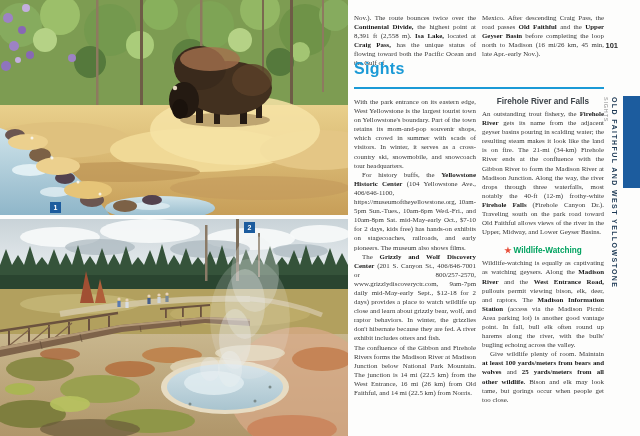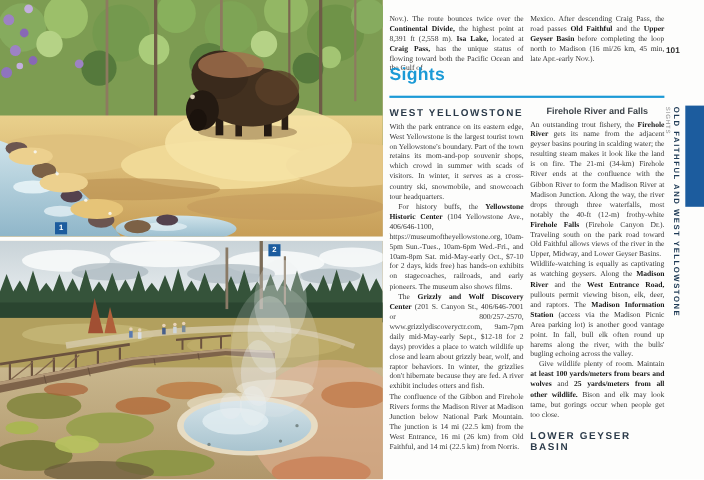--- a/index.html
+++ b/index.html
@@ -276,33 +276,32 @@
         <p class="body"><span>Mexico. After descending Craig Pass, the road passes </span><span class="b">Old Faithful</span><span> and the </span><span class="b">Upper Geyser Basin</span><span> before completing the loop north to Madison (16 mi/26 km, 45 min, late Apr.-early Nov.).</span></p>
       </div>
     </div>
 
     <h1 class="sights-title">Sights</h1>
     <div class="sights-rule"></div>
 
     <div class="cols">
 
       <div class="col">
-        <h2 class="caps">WEST YELLOWSTONE</h2>
         <p class="body"><span>With the park entrance on its eastern edge, West Yellowstone is the largest tourist town on Yellowstone's boundary. Part of the town retains its mom-and-pop souvenir shops, which crowd in summer with scads of visitors. In winter, it serves as a cross-country ski, snowmobile, and snowcoach tour headquarters.</span></p>
         <p class="body indent"><span>For history buffs, the </span><span class="b">Yellowstone Historic Center</span><span> (104 Yellowstone Ave., 406/646-1100, https://museumoftheyellowstone.org, 10am-5pm Sun.-Tues., 10am-6pm Wed.-Fri., and 10am-8pm Sat. mid-May-early Oct., $7-10 for 2 days, kids free) has hands-on exhibits on stagecoaches, railroads, and early pioneers. The museum also shows films.</span></p>
         <p class="body indent"><span>The </span><span class="b">Grizzly and Wolf Discovery Center</span><span> (201 S. Canyon St., 406/646-7001 or 800/257-2570, www.grizzlydiscoveryctr.com, 9am-7pm daily mid-May-early Sept., $12-18 for 2 days) provides a place to watch wildlife up close and learn about grizzly bear, wolf, and raptor behaviors. In winter, the grizzlies don't hibernate because they are fed. A river exhibit includes otters and fish.</span></p>
         <p class="body"><span>The confluence of the Gibbon and Firehole Rivers forms the Madison River at Madison Junction below National Park Mountain. The junction is 14 mi (22.5 km) from the West Entrance, 16 mi (26 km) from Old Faithful, and 14 mi (22.5 km) from Norris.</span></p>
 
       </div>
 
       <div class="col">
         <h3 class="sub first">Firehole River and Falls</h3>
         <p class="body"><span>An outstanding trout fishery, the </span><span class="b">Firehole River</span><span> gets its name from the adjacent geyser basins pouring in scalding water; the resulting steam makes it look like the land is on fire. The 21-mi (34-km) Firehole River ends at the confluence with the Gibbon River to form the Madison River at Madison Junction. Along the way, the river drops through three waterfalls, most notably the 40-ft (12-m) frothy-white </span><span class="b">Firehole Falls</span><span> (Firehole Canyon Dr.). Traveling south on the park road toward Old Faithful allows views of the river in the Upper, Midway, and Lower Geyser Basins.</span></p>
+        <h3 class="sub green"><span class="star">★</span><span>Wildlife-Watching</span></h3>
         <p class="body"><span>Wildlife-watching is equally as captivating as watching geysers. Along the </span><span class="b">Madison River</span><span> and the </span><span class="b">West Entrance Road,</span><span> pullouts permit viewing bison, elk, deer, and raptors. The </span><span class="b">Madison Information Station</span><span> (access via the Madison Picnic Area parking lot) is another good vantage point. In fall, bull elk often round up harems along the river, with the bulls' bugling echoing across the valley.</span></p>
         <p class="body indent"><span>Give wildlife plenty of room. Maintain </span><span class="b">at least 100 yards/meters from bears and wolves</span><span> and </span><span class="b">25 yards/meters from all other wildlife.</span><span> Bison and elk may look tame, but gorings occur when people get too close.</span></p>
-        <h2 class="caps mt">LOWER GEYSER BASIN</h2>
 
       </div>
 
     </div>
   </div>
 
 </div>
 
 </body></html>

